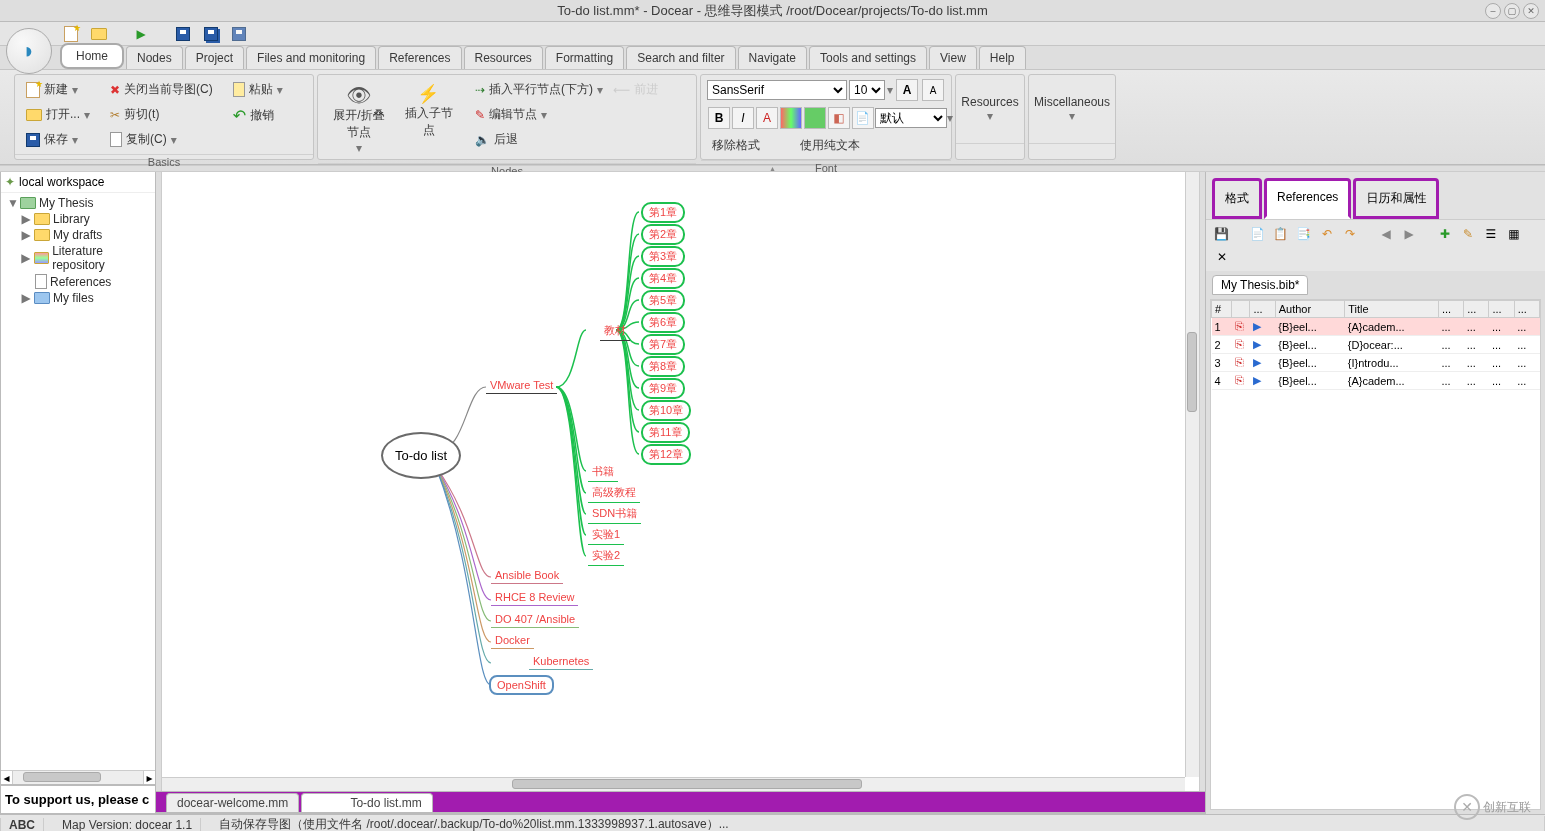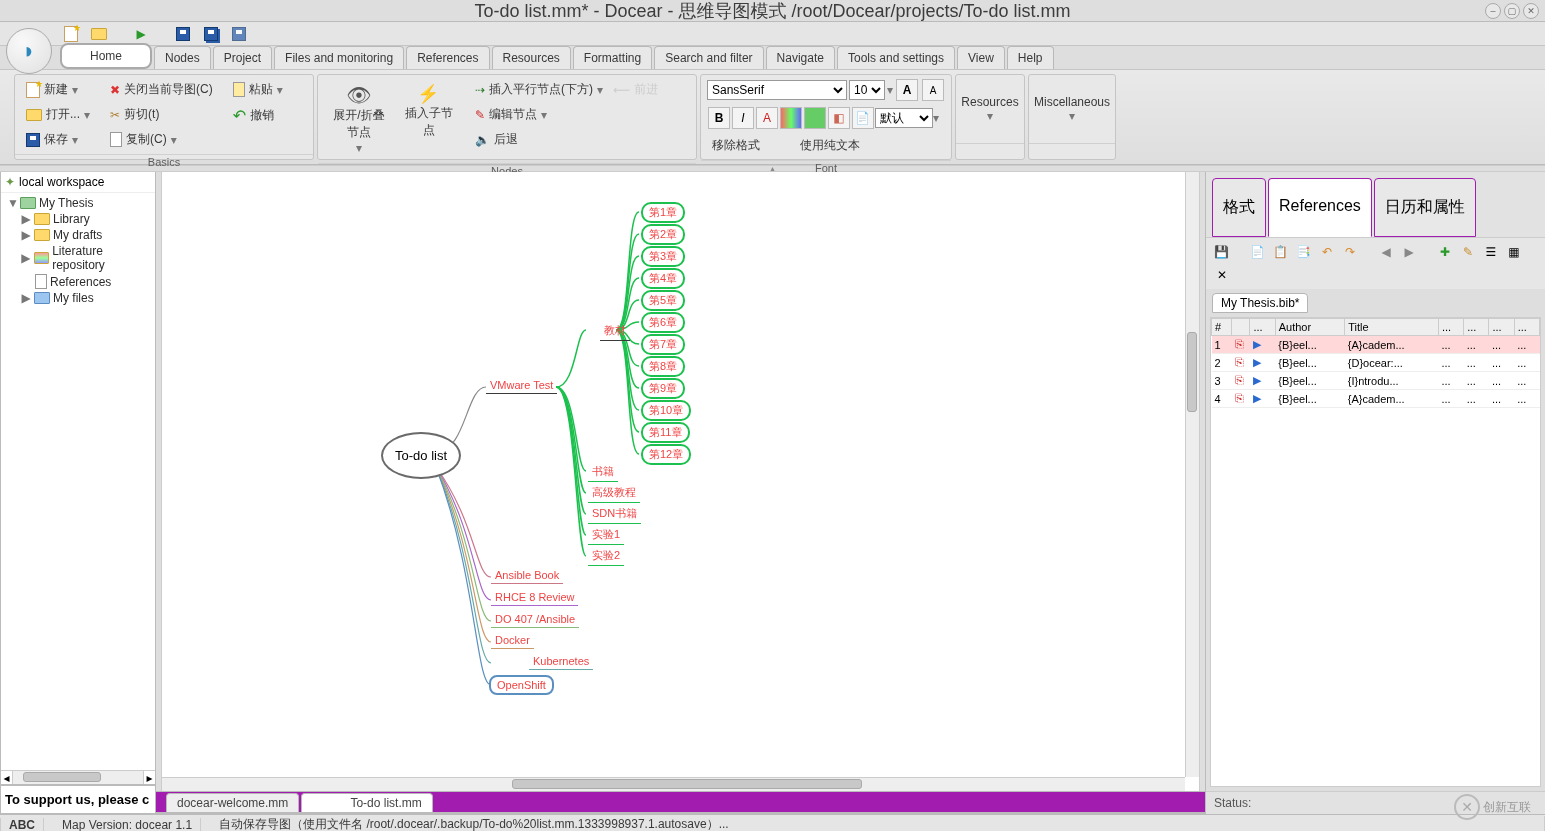--- a/index.html
+++ b/index.html
@@ -1,32 +1,32 @@
 <!DOCTYPE html>
 <html><head>
 <meta charset="utf-8">
 <style>
 * { box-sizing: border-box; margin: 0; padding: 0; font-family: "SansSerif", Arial, sans-serif; font-size: 12px; }
 body { background: #dedede; width: 1545px; height: 831px; overflow: hidden; position: relative; }
 
 
 .titlebar { height: 22px; background: #dedede; border-bottom: 1px solid #bbb; display: flex; align-items: center; justify-content: center; position: relative; }
-.titlebar .title { font-size: 18px; color: #3c3c3c; }
+.titlebar .title { font-size: 13px; color: #3c3c3c; }
 .titlebar .ctrls { position: absolute; right: 6px; top: 3px; display: flex; gap: 3px; }
 .titlebar .ctrls span { width: 16px; height: 16px; border: 1px solid #aaa; border-radius: 50%; background: #e8e8e8; display: inline-flex; align-items: center; justify-content: center; font-size: 9px; color: #666; cursor: pointer; }
 
 
 .toprow { height: 24px; background: #e5e5e5; display: flex; align-items: center; padding-left: 60px; gap: 6px; border-bottom: 1px solid #c5c5c5; }
 .toprow .tbtn { width: 22px; height: 20px; border: 1px solid transparent; display: flex; align-items: center; justify-content: center; cursor: pointer; }
 .logo-round { position: absolute; left: 6px; top: 28px; width: 46px; height: 46px; border-radius: 50%; background: radial-gradient(circle at 35% 30%, #f9f9f9, #e0e0e0); border: 1px solid #aaa; display: flex; align-items: center; justify-content: center; z-index: 5; color:#2a88be; font-size:22px; }
 
 
 .menustrip { height: 24px; background: linear-gradient(#f0f0f0,#dede de); border-bottom: 1px solid #c5c5c5; display: flex; align-items: flex-end; padding-left: 60px; gap: 2px; }
 .menutab { padding: 4px 10px 4px 10px; border: 1px solid #b8b8b8; border-bottom: none; background: #e8e8e8; border-radius: 4px 4px 0 0; cursor: pointer; color: #3a3a3a; }
-.menutab.sel { background: #fff; border-color: #aaa; padding: 4px 28px; }
+.menutab.sel { background: #fff; border-color: #aaa; padding: 4px 14px; }
 
 
 .ribbon { height: 95px; background: linear-gradient(#e9e9e9,#dedede); border-bottom: 1px solid #bbb; display: flex; padding-left: 14px; }
 .group { border: 1px solid #c5c5c5; border-radius: 3px; margin: 4px 3px 4px 0; background: #e8e8e8; display: flex; flex-direction: column; }
 .group-body { flex: 1; display: flex; padding: 3px 6px; align-items: flex-start; }
 .group-label { text-align: center; font-size: 11px; color: #5c5c5c; padding: 1px 0 2px; border-top: 1px solid #d0d0d0; }
 .rcol { display: flex; flex-direction: column; gap: 2px; margin-right: 10px; }
 .rbtn { display: flex; align-items: center; gap: 4px; padding: 2px 4px; cursor: pointer; border: 1px solid transparent; border-radius: 2px; white-space: nowrap; color: #3a3a3a; }
 .bigbtn { display:flex; flex-direction:column; align-items:center; justify-content:center; padding:4px 8px; cursor:pointer; border:1px solid transparent; border-radius:3px; width:70px; text-align:center; color:#3a3a3a; }
 .fontsel { height:20px; border:1px solid #999; background:#fff; font-size:12px; }
@@ -64,21 +64,21 @@
 .sel { border:2px solid #5b8fbf; border-radius:8px; padding:2px 6px; border-bottom:2px solid #5b8fbf; }
 svg.conn { position:absolute; left:0; top:0; pointer-events:none; }
 
 .doctabs { height:22px; border-top:1px solid #bbb; border-bottom:1px solid #bbb; background:#a21caf; display:flex; align-items:flex-end; padding-left:10px; gap:0; }
 .doctab { border:1px solid #b8b8b8; background:#eee; padding:2px 10px; border-radius:4px 4px 0 0; margin-right:2px; cursor:pointer; font-size:12px; color:#444; border-bottom:none; }
 .doctab.sel { background:#fff;padding-left:48px; }
 
 
 .right { width:340px; display:flex; flex-direction:column; border-left:1px solid #bbb; }
 .rtabs { display:flex; gap:2px; padding:6px 6px 0; background:#e2e2e2; }
-.rtab { border:1px solid #a21caf; background:#e8e8e8; padding:18px 10px; border-radius:4px 4px 0 0; cursor:pointer; font-size:16px; }
+.rtab { border:3px solid #a21caf; background:#e8e8e8; padding:9px 10px; border-radius:4px 4px 0 0; cursor:pointer; font-size:12px; }
 .rtab.sel { background:#fff; border-bottom-color:#fff; }
 .rtoolbar { background:#e6e6e6; padding:4px 6px; display:flex; gap:3px; align-items:center; border-top:1px solid #ccc; flex-wrap:wrap; }
 .rtoolbar .ib { width:20px; height:20px; border:1px solid transparent; display:inline-flex; align-items:center; justify-content:center; cursor:pointer; }
 .filetabs { padding:4px 0 4px 6px; }
 .filetab { display:inline-block; border:1px solid #b5b5b5; background:#fff; padding:2px 8px; border-radius:4px 4px 0 0; font-size:12px; }
 .reftable { flex:1; background:#fff; margin:0 4px 4px; border:1px solid #ccc; overflow:auto; }
 .reftable table { width:100%; border-collapse:collapse; }
 .reftable th { background:#eee; border:1px solid #ccc; padding:2px 3px; font-weight:normal; text-align:left; font-size:11px; }
 .reftable td { border-bottom:1px solid #eee; padding:2px 3px; font-size:11px; white-space:nowrap; overflow:hidden; text-overflow:ellipsis; max-width:60px; }
 .status { padding:4px 8px; border-top:1px solid #ccc; background:#e2e2e2; font-size:12px; color:#555; }
@@ -248,21 +248,21 @@
             <b>B</b>
           </span>
         <span class="iconbtn">
             <i>I</i>
           </span>
         <span class="iconbtn" style="color:#c22;">A</span>
         <span class="iconbtn" style="background:linear-gradient(90deg,#f66,#6f6,#66f);"></span>
         <span class="iconbtn" style="background:#6c6;"></span>
         <span class="iconbtn" style="color:#c65;">◧</span>
         <span class="iconbtn">📄</span>
-        <select class="fontsel" style="width:58px;"><option>默认</option></select>
+        <select class="fontsel" style="width:72px;"><option>默认</option></select>
         <span style="color:#777">▾</span>
       </div>
       <div style="display:flex;gap:30px;">
         <span class="rbtn">移除格式</span>
         <span class="rbtn">使用纯文本</span>
       </div>
     </div>
     <div class="group-label">Font</div>
   </div>
 
@@ -499,21 +499,20 @@
               <td>{B}eel...</td>
               <td>{A}cadem...</td>
               <td>...</td>
               <td>...</td>
               <td>...</td>
               <td>...</td>
             </tr>
           </tbody>
       </table>
     </div>
-    <div class="status"><span>Status:</span></div>
   </div>
 </div>
 
 <div class="bottombar">
   <span class="seg" style="font-weight:bold;border-left:1px solid #ccc;">ABC</span>
   <span class="seg">Map Version: docear 1.1</span>
   <span class="seg" style="flex:1;">自动保存导图（使用文件名 /root/.docear/.backup/To-do%20list.mm.1333998937.1.autosave）...</span>
 </div>
 
 <div class="watermark">

